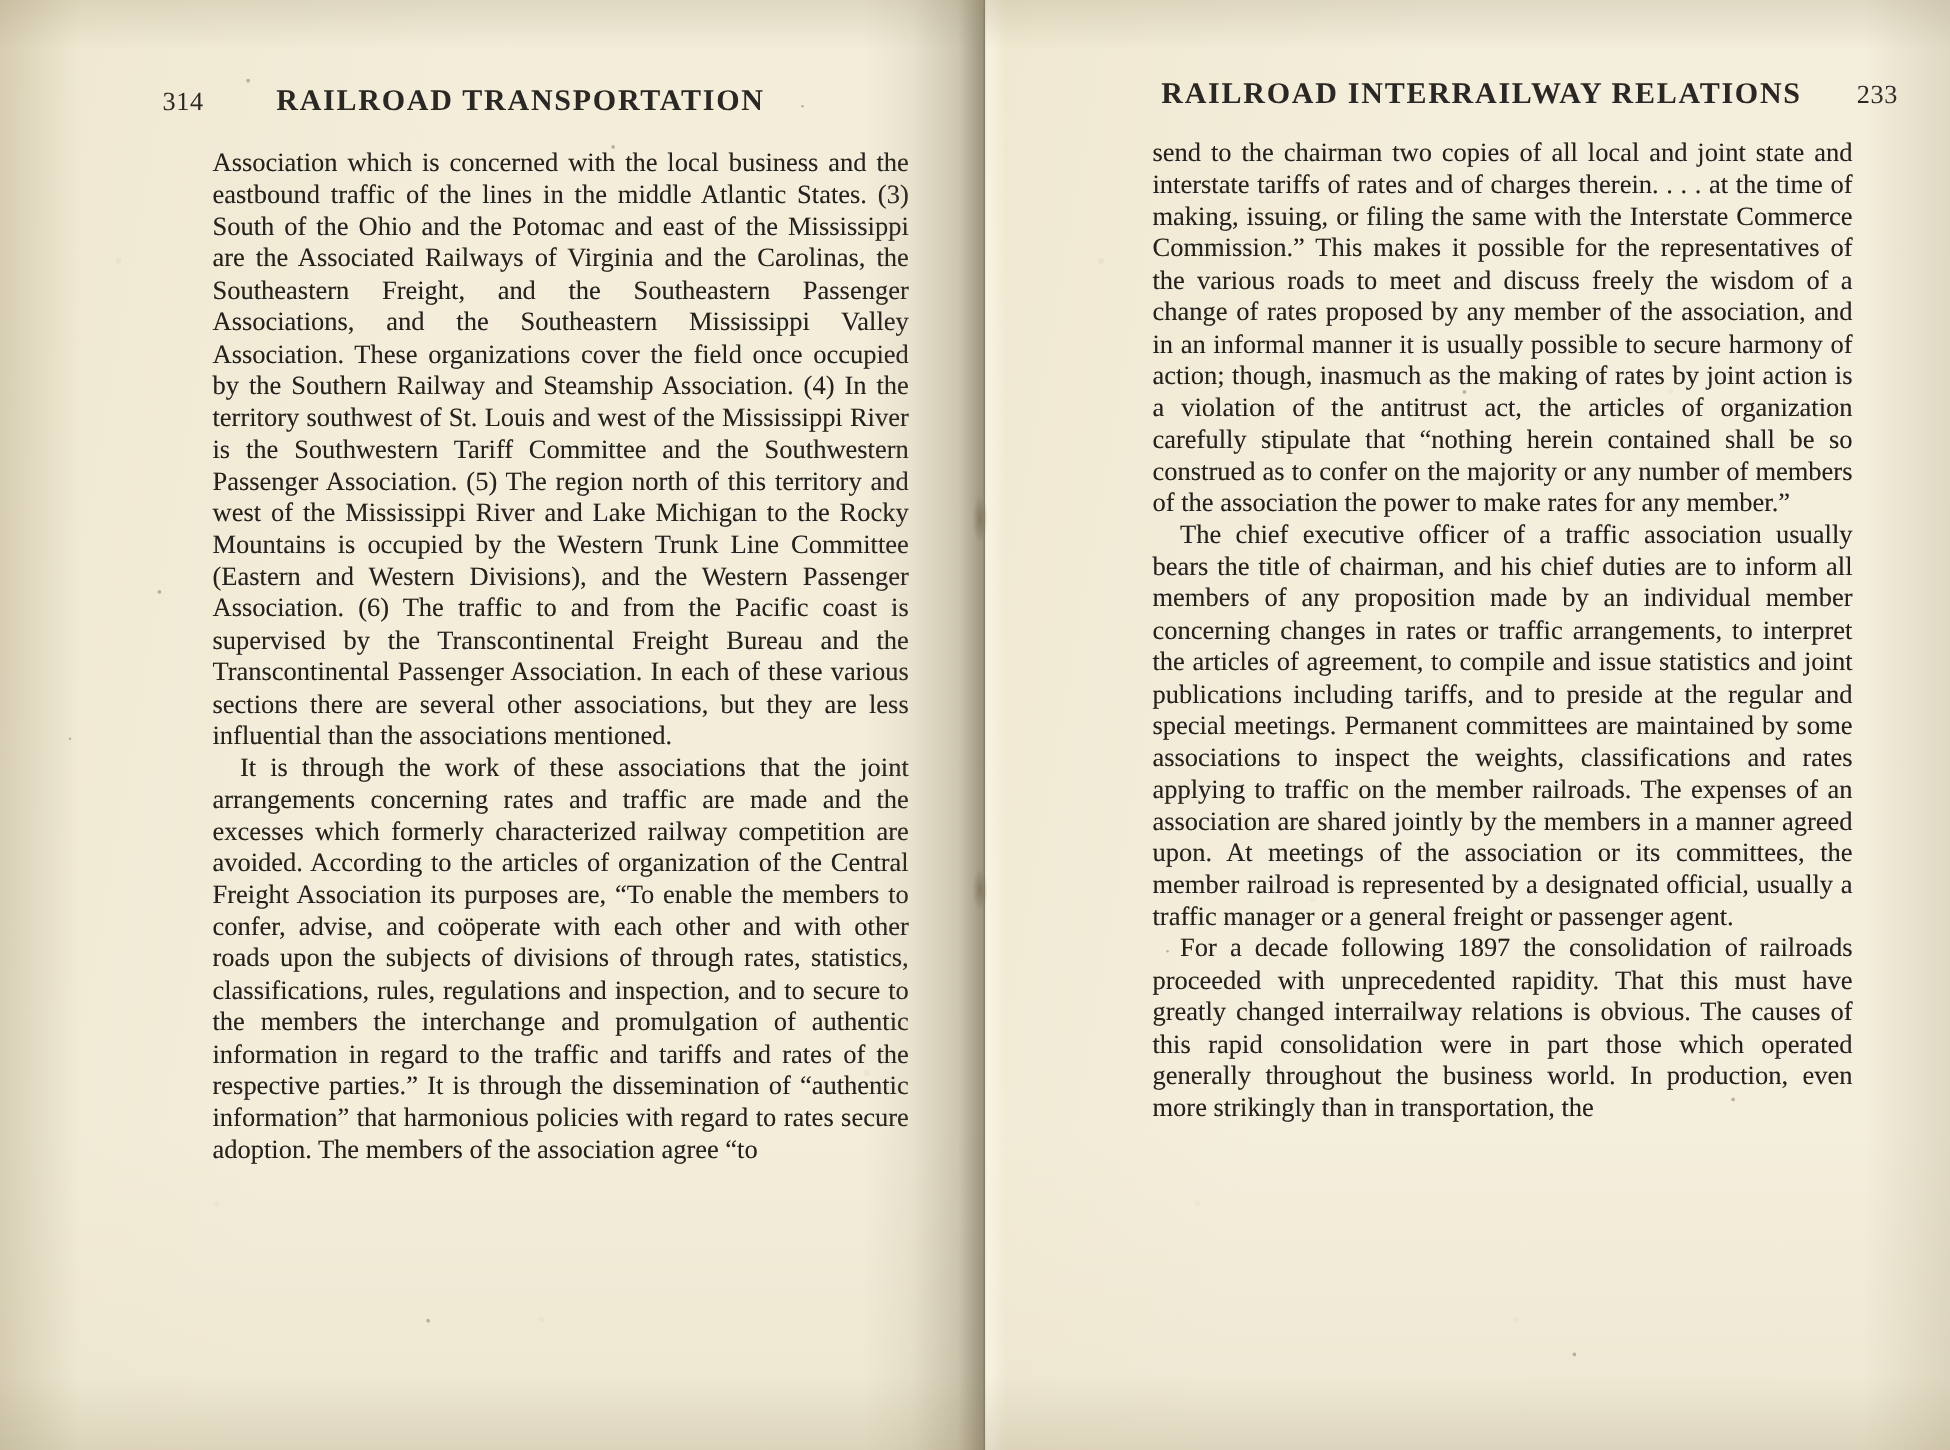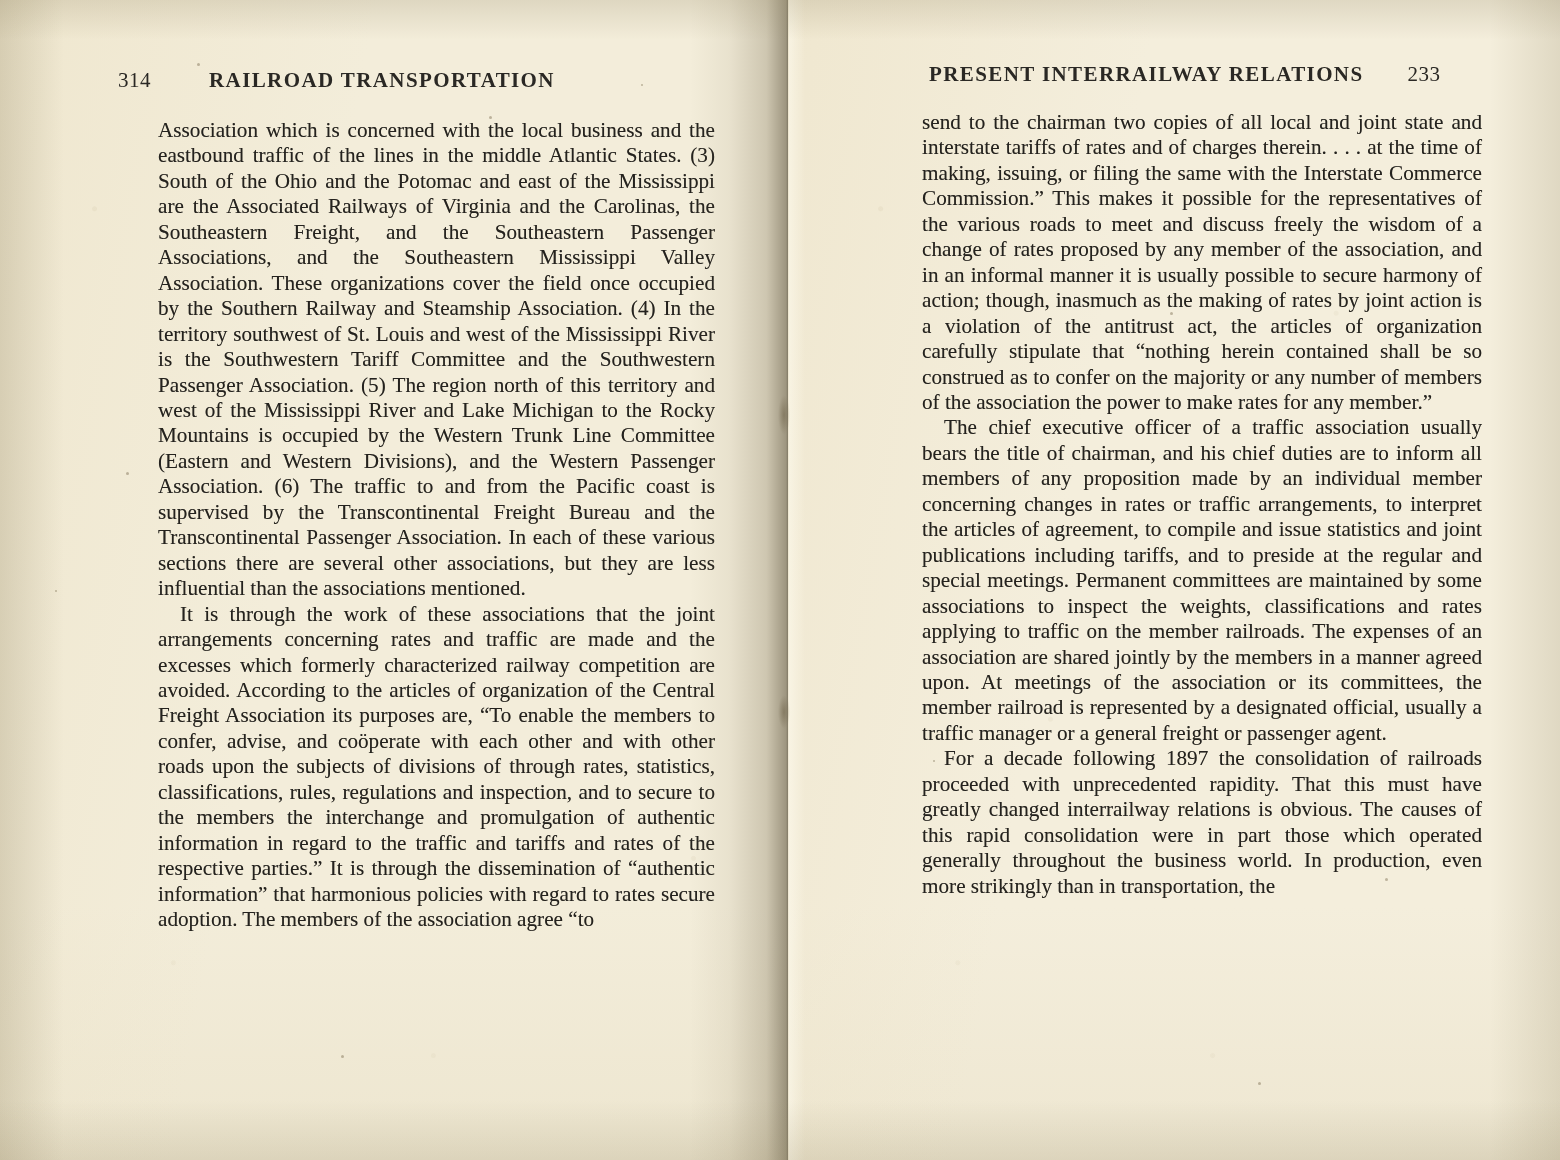--- a/index.html
+++ b/index.html
@@ -92,37 +92,37 @@
     background: radial-gradient(ellipse at center, rgba(110,98,72,.55), rgba(110,98,72,0) 70%);
     pointer-events: none;
   }
 
   
   .page {
     position: absolute;
     top: 0;
     height: 1160px;
   }
-  .page.left-page  { left: 0;    width: 812px; }
+  .page.left-page  { left: 12px;    width: 812px; }
   .page.right-page { left: 788px; width: 772px; }
 
   .running-head {
     position: absolute;
     display: flex;
     align-items: baseline;
     font-size: 20.5px;
     letter-spacing: .9px;
     color: #2a2824;
     white-space: nowrap;
   }
   .running-head .title {
     font-variant: small-caps;
     font-weight: bold;
     letter-spacing: 1.4px;
-    font-size: 21px;
+    font-size: 24px;
   }
   .running-head .folio {
     font-size: 21px;
     letter-spacing: .5px;
     color: #2a2824;
   }
 
   .left-page .running-head  { top: 68px;  left: 118px;  }
   .left-page .running-head .folio { margin-right: 58px; }
   .right-page .running-head { top: 62px;  left: 141px;  }
@@ -176,21 +176,21 @@
       <span class="title">RAILROAD TRANSPORTATION</span>
     </div>
     <div class="textblock">
       <p>Association which is concerned with the local business and the eastbound traffic of the lines in the middle Atlantic States.  (3) South of the Ohio and the Potomac and east of the Mississippi are the Associated Railways of Virginia and the Carolinas, the Southeastern Freight, and the Southeastern Passenger Associations, and the Southeastern Mississippi Valley Association.  These organizations cover the field once occupied by the Southern Railway and Steamship Association.  (4) In the territory southwest of St. Louis and west of the Mississippi River is the Southwestern Tariff Committee and the Southwestern Passenger Association.  (5) The region north of this territory and west of the Mississippi River and Lake Michigan to the Rocky Mountains is occupied by the Western Trunk Line Committee (Eastern and Western Divisions), and the Western Passenger Association.  (6) The traffic to and from the Pacific coast is supervised by the Transcontinental Freight Bureau and the Transcontinental Passenger Association.  In each of these various sections there are several other associations, but they are less influential than the associations mentioned.</p>
       <p class="indent">It is through the work of these associations that the joint arrangements concerning rates and traffic are made and the excesses which formerly characterized railway competition are avoided.  According to the articles of organization of the Central Freight Association its purposes are, “To enable the members to confer, advise, and coöperate with each other and with other roads upon the subjects of divisions of through rates, statistics, classifications, rules, regulations and inspection, and to secure to the members the interchange and promulgation of authentic information in regard to the traffic and tariffs and rates of the respective parties.”  It is through the dissemination of “authentic information” that harmonious policies with regard to rates secure adoption.  The members of the association agree “to</p>
     </div>
   </div>
 
   <div class="page right-page">
     <div class="running-head">
-      <span class="title">PRESENT INTERRAILWAY RELATIONS</span>
+      <span class="title">RAILROAD INTERRAILWAY RELATIONS</span>
       <span class="folio">233</span>
     </div>
     <div class="textblock">
       <p>send to the chairman two copies of all local and joint state and interstate tariffs of rates and of charges therein. . . . at the time of making, issuing, or filing the same with the Interstate Commerce Commission.”  This makes it possible for the representatives of the various roads to meet and discuss freely the wisdom of a change of rates proposed by any member of the association, and in an informal manner it is usually possible to secure harmony of action; though, inasmuch as the making of rates by joint action is a violation of the antitrust act, the articles of organization carefully stipulate that “nothing herein contained shall be so construed as to confer on the majority or any number of members of the association the power to make rates for any member.”</p>
       <p class="indent">The chief executive officer of a traffic association usually bears the title of chairman, and his chief duties are to inform all members of any proposition made by an individual member concerning changes in rates or traffic arrangements, to interpret the articles of agreement, to compile and issue statistics and joint publications including tariffs, and to preside at the regular and special meetings.  Permanent committees are maintained by some associations to inspect the weights, classifications and rates applying to traffic on the member railroads.  The expenses of an association are shared jointly by the members in a manner agreed upon.  At meetings of the association or its committees, the member railroad is represented by a designated official, usually a traffic manager or a general freight or passenger agent.</p>
       <p class="indent">For a decade following 1897 the consolidation of railroads proceeded with unprecedented rapidity.  That this must have greatly changed interrailway relations is obvious.  The causes of this rapid consolidation were in part those which operated generally throughout the business world.  In production, even more strikingly than in transportation, the</p>
     </div>
   </div>
 
   <div class="gutter-shadow"></div>

